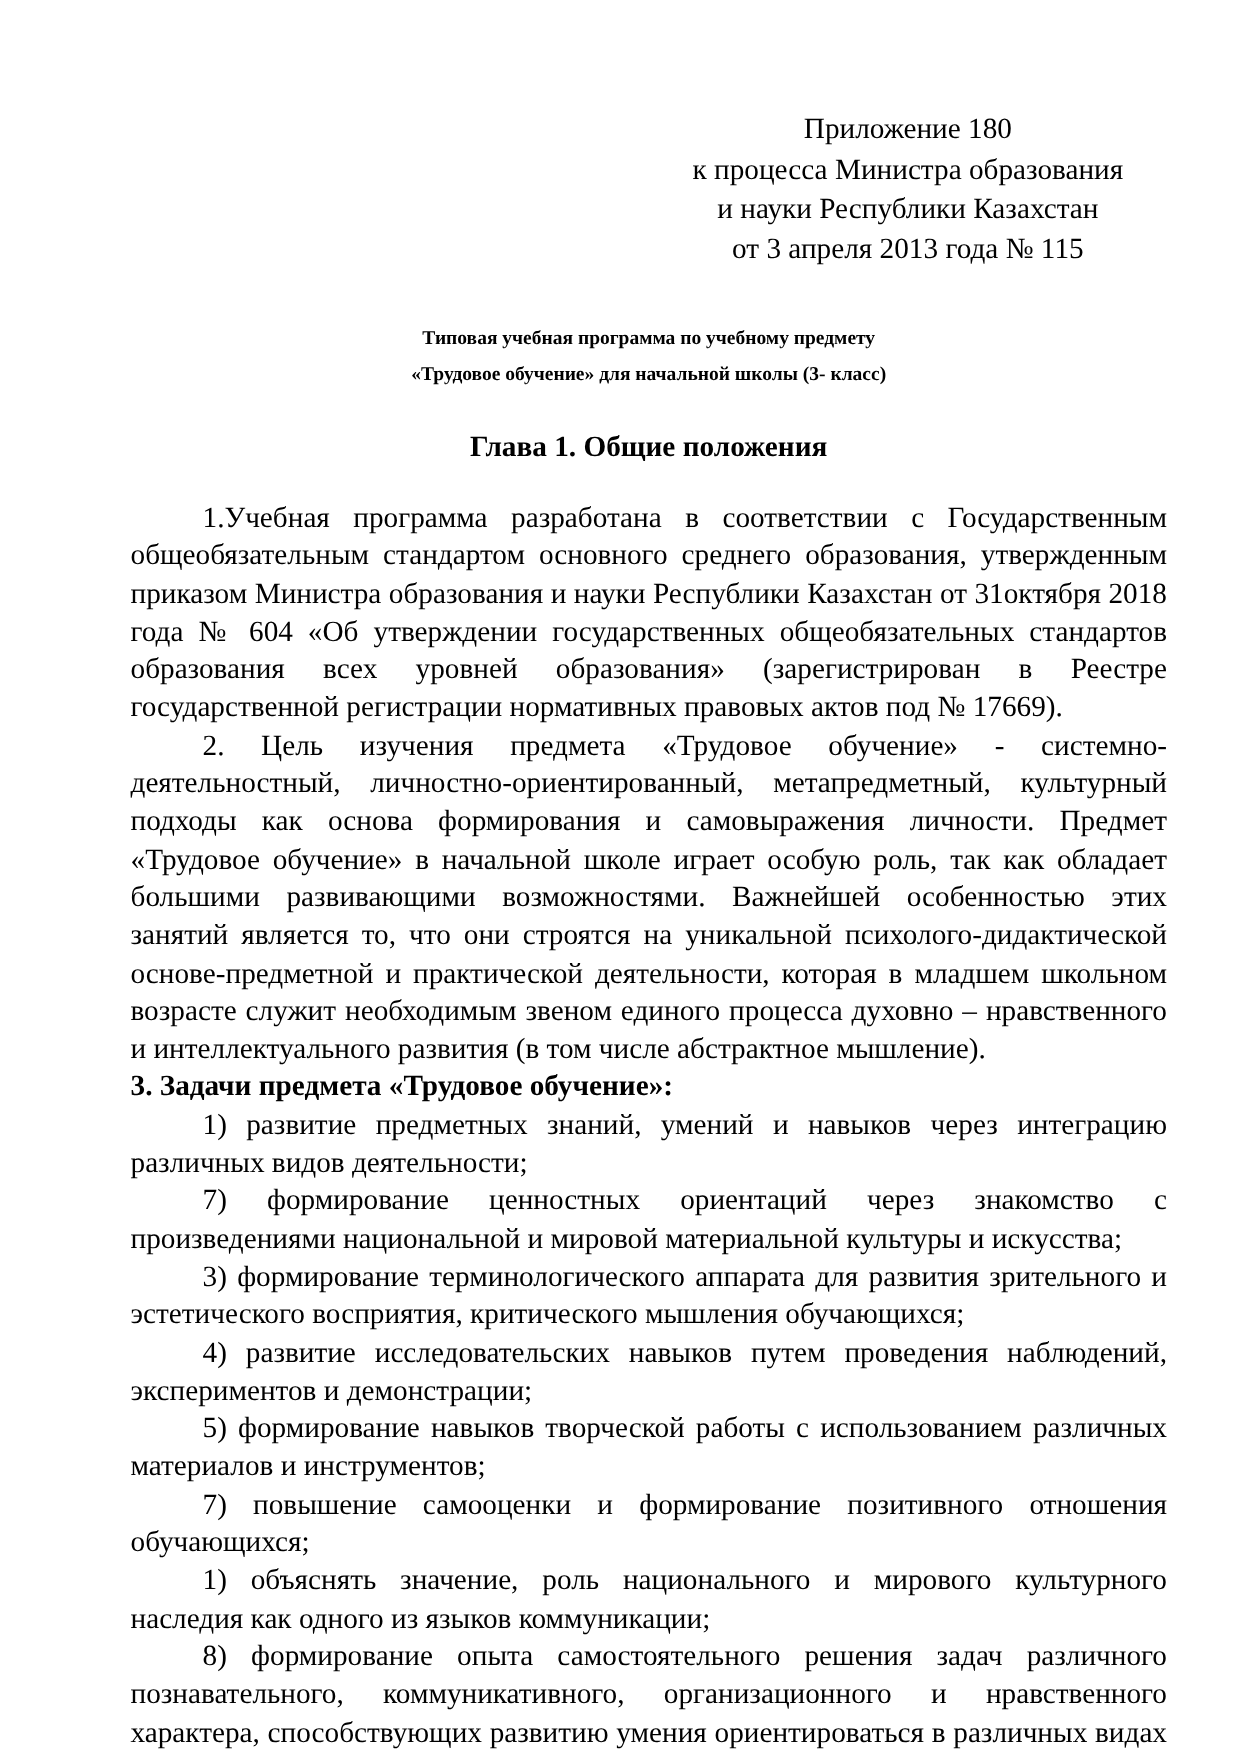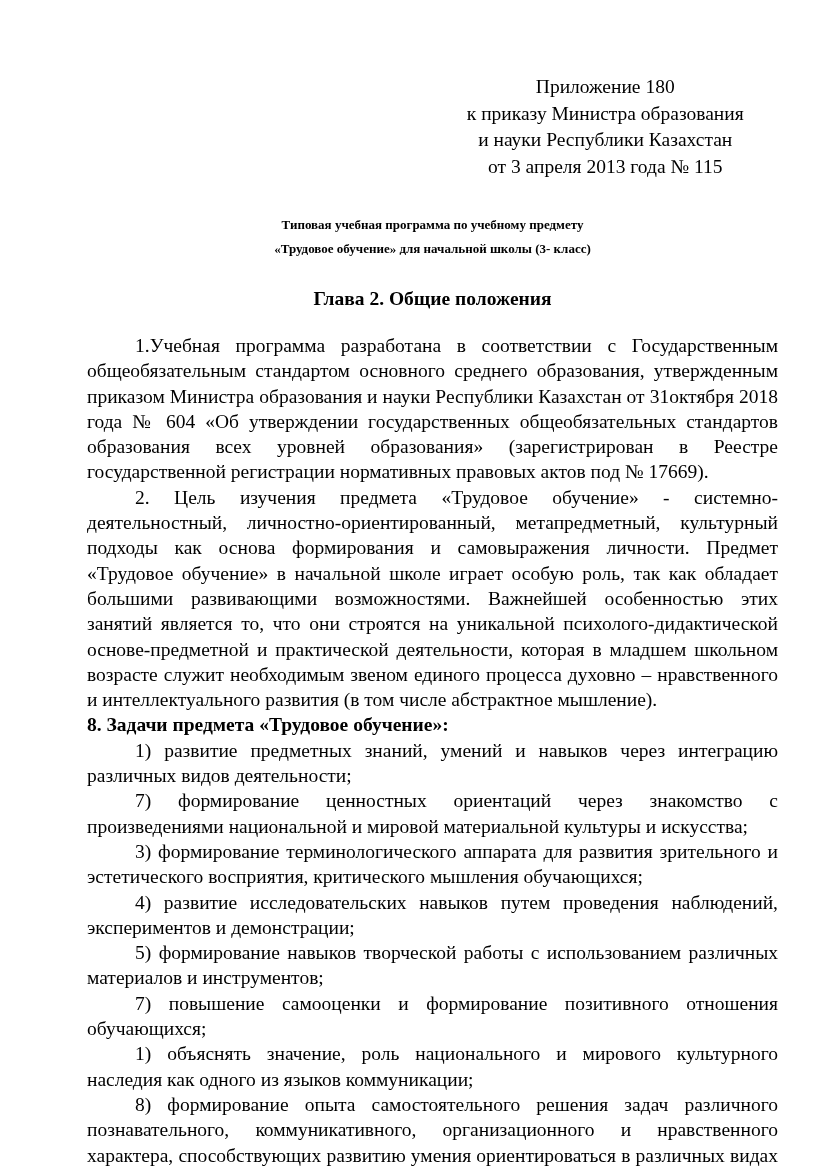--- a/index.html
+++ b/index.html
@@ -83,36 +83,36 @@
   .body-text p { text-align-last: left; }
 </style>
 </head>
 <body>
 
 <div class="page">
   <div class="content">
 
     <div class="header-block">
       <span class="hline">Приложение 180</span>
-      <span class="hline">к приказу Министра образования</span>
+      <span class="hline">к процесса Министра образования</span>
       <span class="hline">и науки Республики Казахстан</span>
       <span class="hline">от 3 апреля 2013 года № 115</span>
     </div>
 
     <div class="doc-title">
       <span class="tline">Типовая учебная программа по учебному предмету</span>
       <span class="tline">«Трудовое обучение» для начальной школы (3- класс)</span>
     </div>
 
-    <div class="chapter-title">Глава 2. Общие положения</div>
+    <div class="chapter-title">Глава 1. Общие положения</div>
 
     <div class="body-text">
       <p>1.Учебная программа разработана в соответствии с Государственным общеобязательным стандартом основного среднего образования, утвержденным приказом Министра образования и науки Республики Казахстан от 31октября 2018 года № 604 «Об утверждении государственных общеобязательных стандартов образования всех уровней образования» (зарегистрирован в Реестре государственной регистрации нормативных правовых актов под № 17669).</p>
       <p>2. Цель изучения предмета «Трудовое обучение» - системно-деятельностный, личностно-ориентированный, метапредметный, культурный подходы как основа формирования и самовыражения личности. Предмет «Трудовое обучение» в начальной школе играет особую роль, так как обладает большими развивающими возможностями. Важнейшей особенностью этих занятий является то, что они строятся на уникальной психолого-дидактической основе-предметной и практической деятельности, которая в младшем школьном возрасте служит необходимым звеном единого процесса духовно – нравственного и интеллектуального развития (в том числе абстрактное мышление).</p>
-      <p class="bold-lead">8. Задачи  предмета «Трудовое обучение»:</p>
+      <p class="bold-lead">3. Задачи  предмета «Трудовое обучение»:</p>
       <p>1) развитие предметных знаний, умений и навыков через интеграцию различных видов деятельности;</p>
       <p>7) формирование ценностных ориентаций через знакомство с произведениями национальной и мировой материальной культуры и искусства;</p>
       <p>3) формирование терминологического аппарата для развития зрительного и эстетического восприятия, критического мышления обучающихся;</p>
       <p>4) развитие исследовательских навыков путем проведения наблюдений, экспериментов и демонстрации;</p>
       <p>5) формирование навыков творческой работы с использованием различных материалов и инструментов;</p>
       <p>7) повышение самооценки и формирование позитивного отношения обучающихся;</p>
       <p>1) объяснять значение, роль национального и мирового культурного наследия как одного из языков коммуникации;</p>
       <p>8) формирование опыта самостоятельного решения задач различного познавательного, коммуникативного, организационного и нравственного характера, способствующих развитию умения ориентироваться в различных видах информации (поиск, сбор, сортировка) для выполнения своей работы;</p>
     </div>
 

